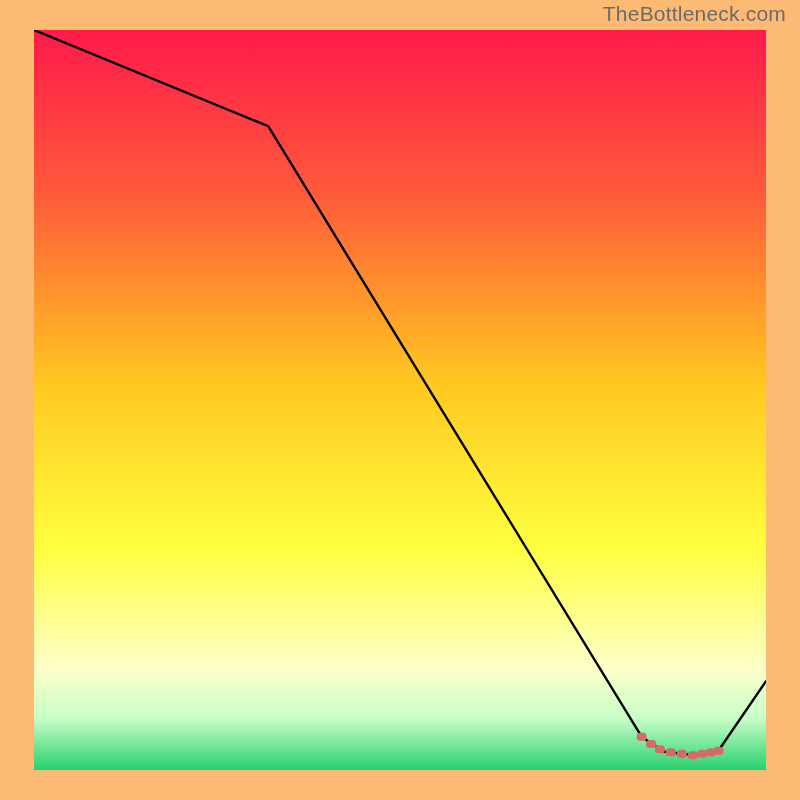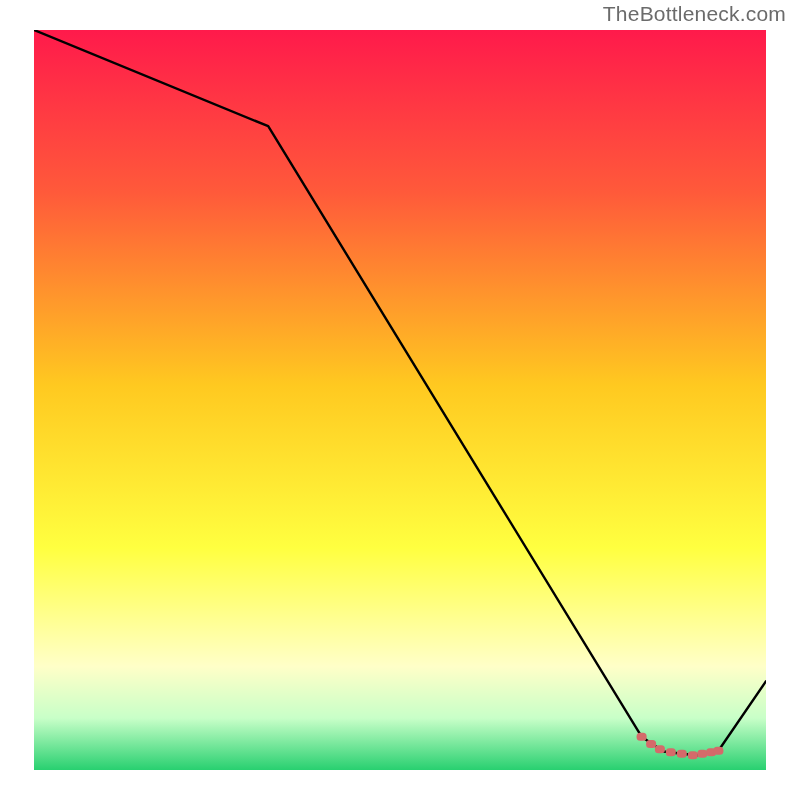--- a/index.html
+++ b/index.html
@@ -8,21 +8,21 @@
     width: 800px;
     height: 800px;
     background: #000;
     font-family: Arial, Helvetica, sans-serif;
     overflow: hidden;
   }
   .stage {
     position: relative;
     width: 800px;
     height: 800px;
-    background: #ffffff;
+    background: #fdba74;
   }
   .watermark {
     position: absolute;
     top: 2px;
     right: 14px;
     font-size: 21px;
     font-weight: 500;
     color: #6b6b6b;
     letter-spacing: 0.2px;
     user-select: none;

